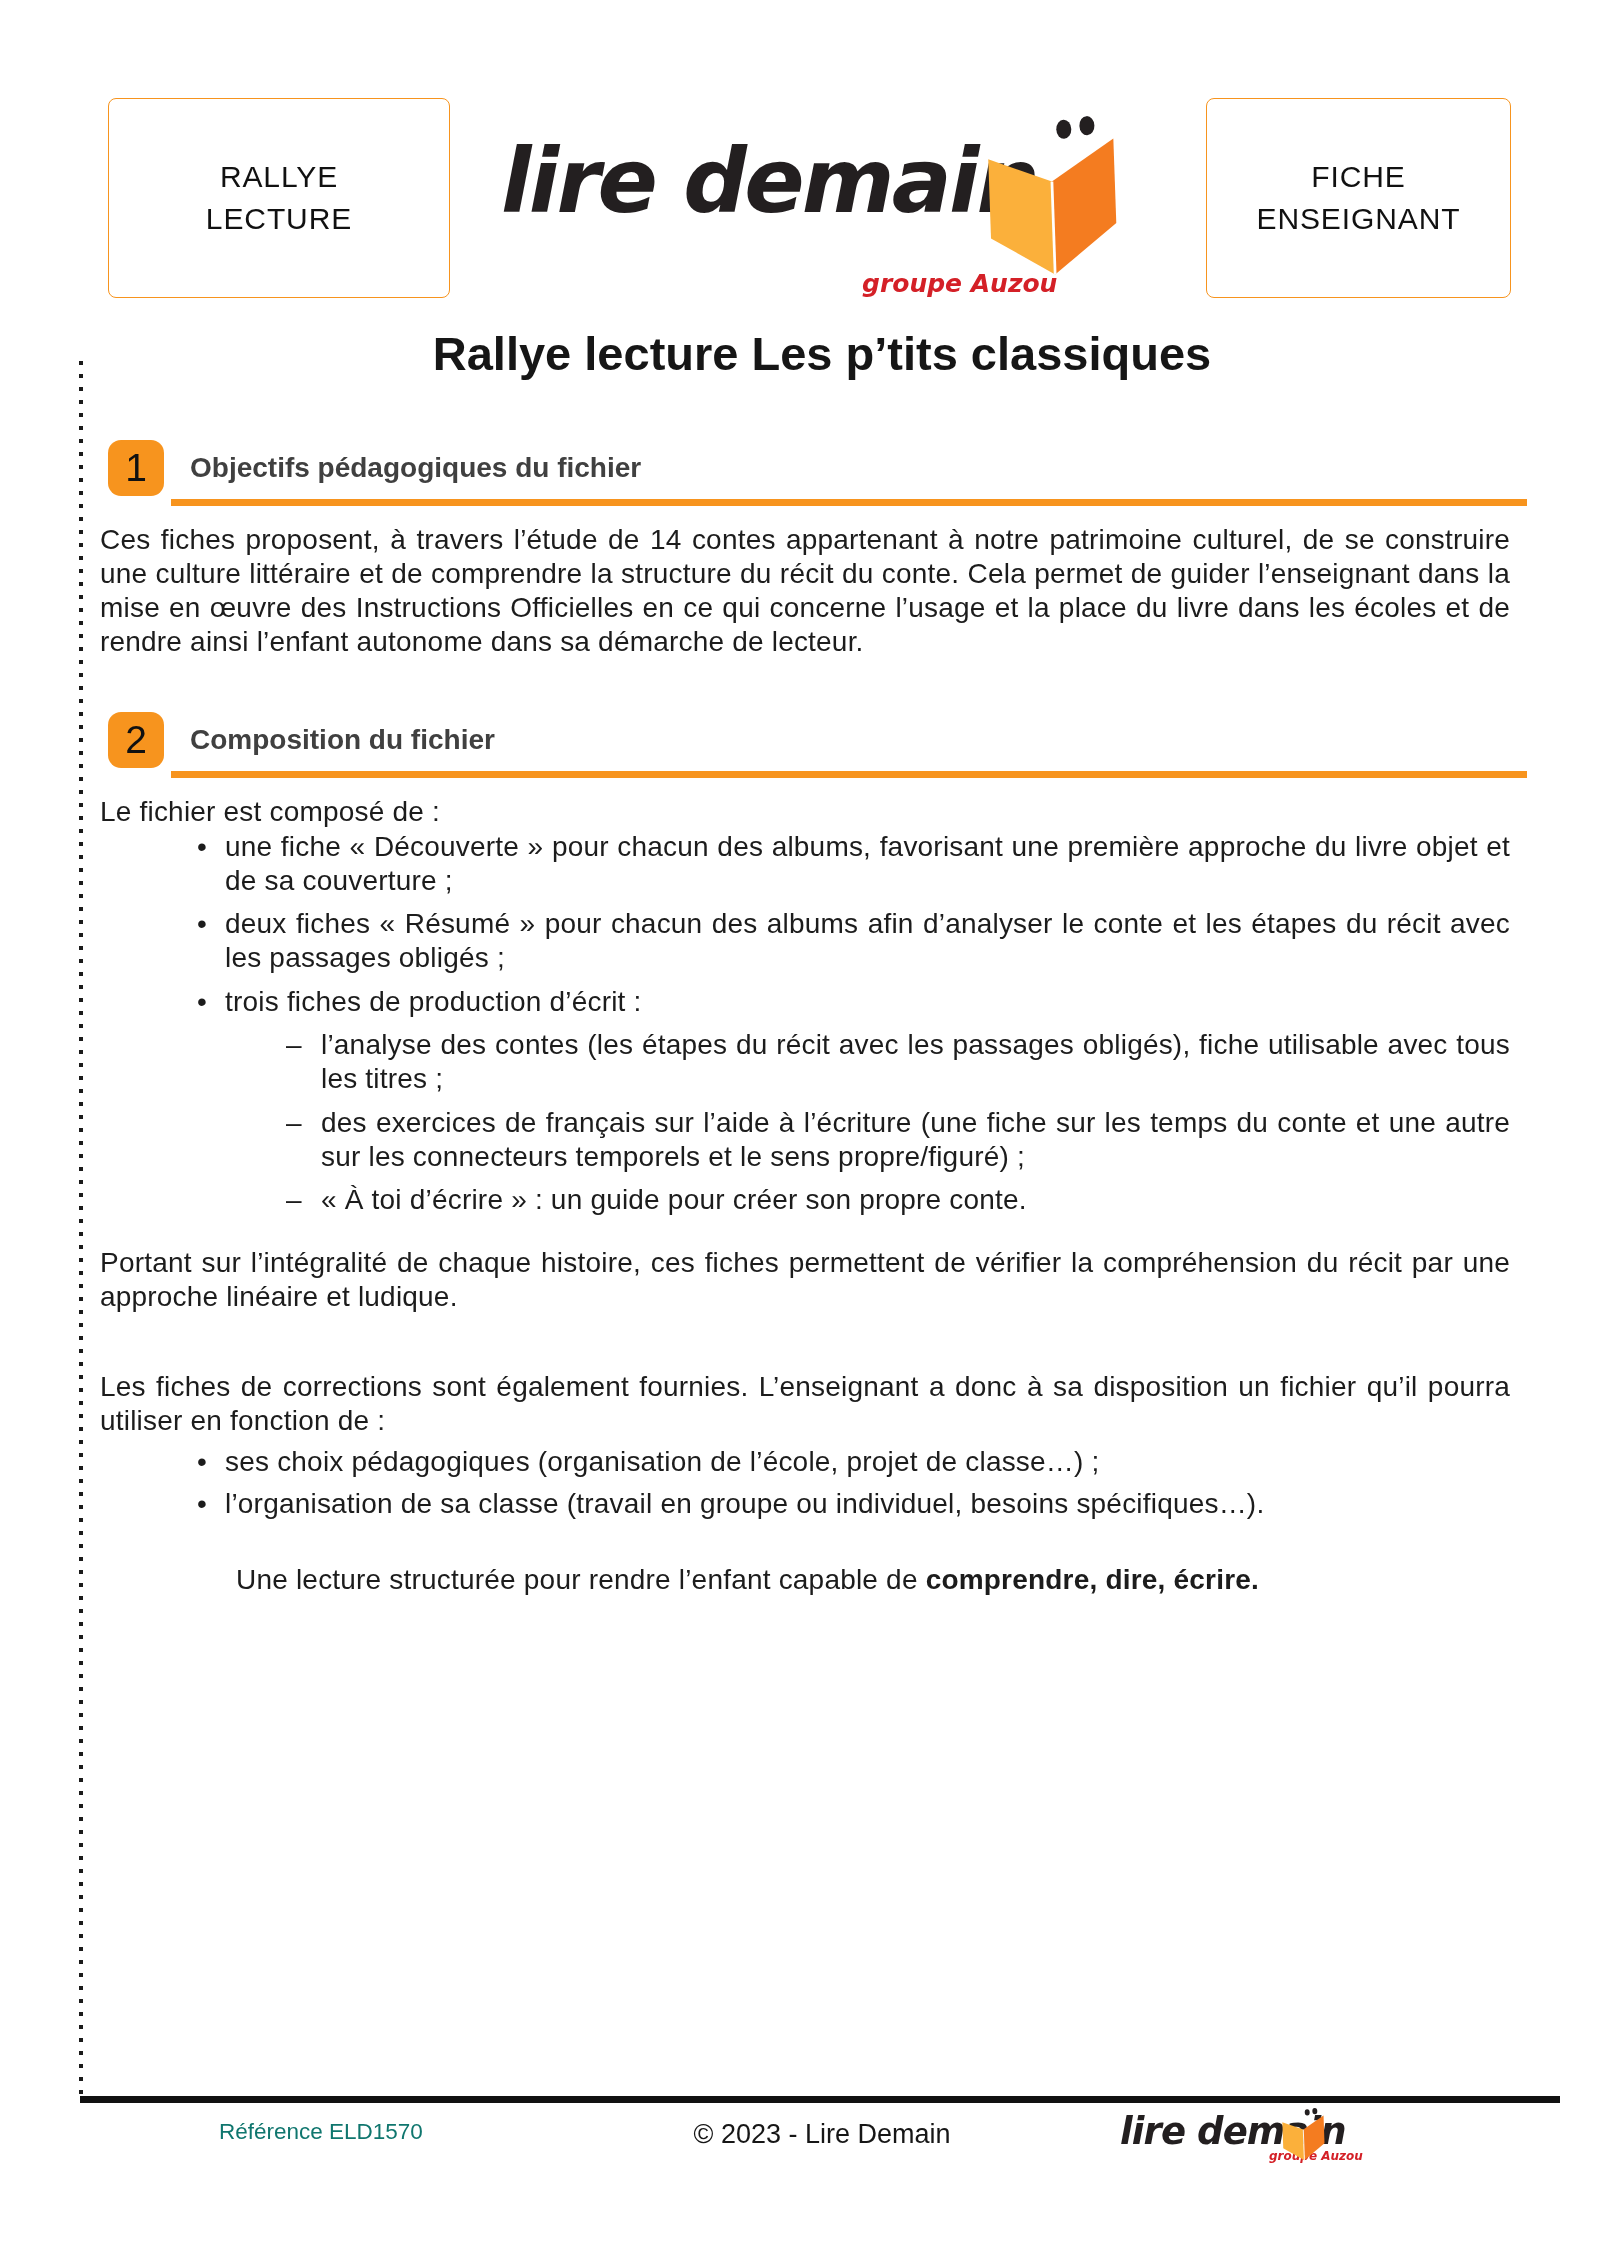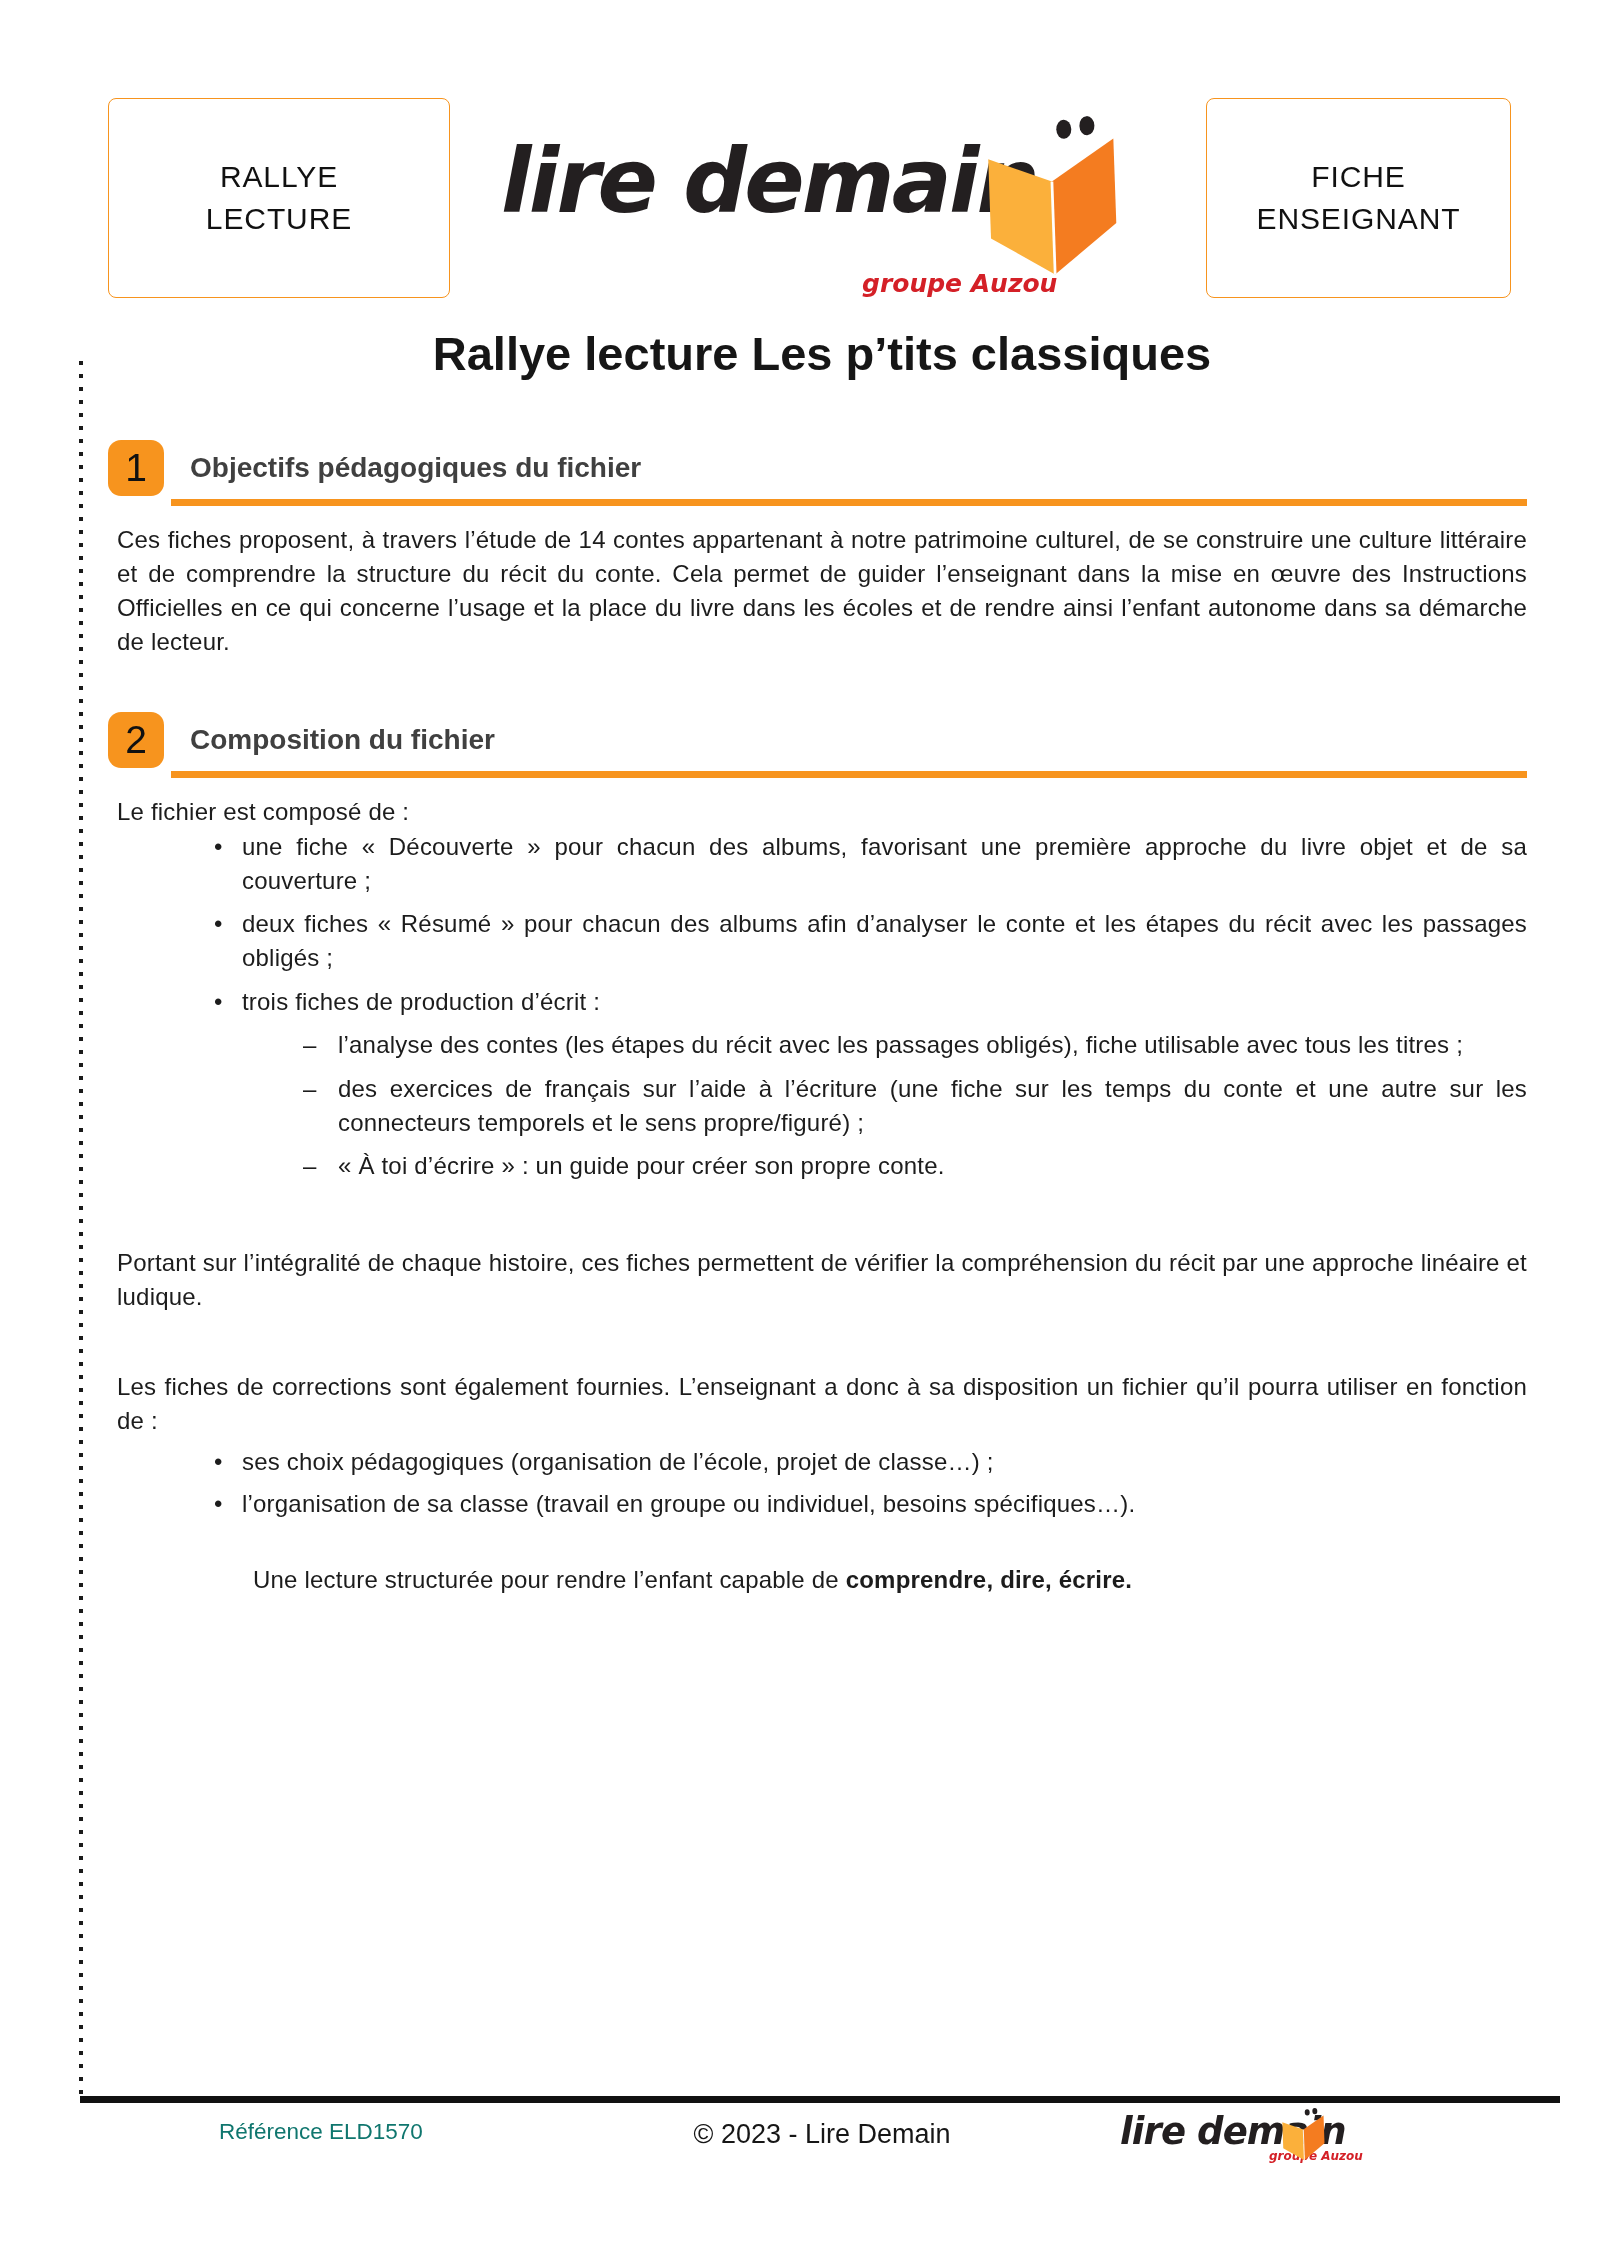--- a/index.html
+++ b/index.html
@@ -55,21 +55,21 @@
     background:#F7941E;border-radius:13px;
     text-align:center;font-size:39px;line-height:56px;color:#111;
   }
   .sec-label{
     position:absolute;left:82px;top:0;height:56px;line-height:56px;
     font-weight:700;font-size:28px;color:#404040;white-space:nowrap;
   }
   .sec-rule{position:absolute;left:63px;right:0;top:59px;height:6.6px;background:#F7941E;}
 
   
-  .flow{position:absolute;left:117px;width:1410px;font-size:24px;line-height:34px;letter-spacing:0.2px;}
+  .flow{position:absolute;left:100px;width:1410px;font-size:28px;line-height:34px;letter-spacing:0.2px;}
   .para{text-align:justify;}
   .p-objectifs{top:523px;}
   .s2-body{top:795px;}
   .p-portant{top:1246px;}
   .p-corrections{top:1370px;}
   .list2{top:1445px;}
   .closing{top:1563px;padding-left:136px;}
   .closing b{font-weight:700;}
 
   .intro{margin-bottom:1px;}

